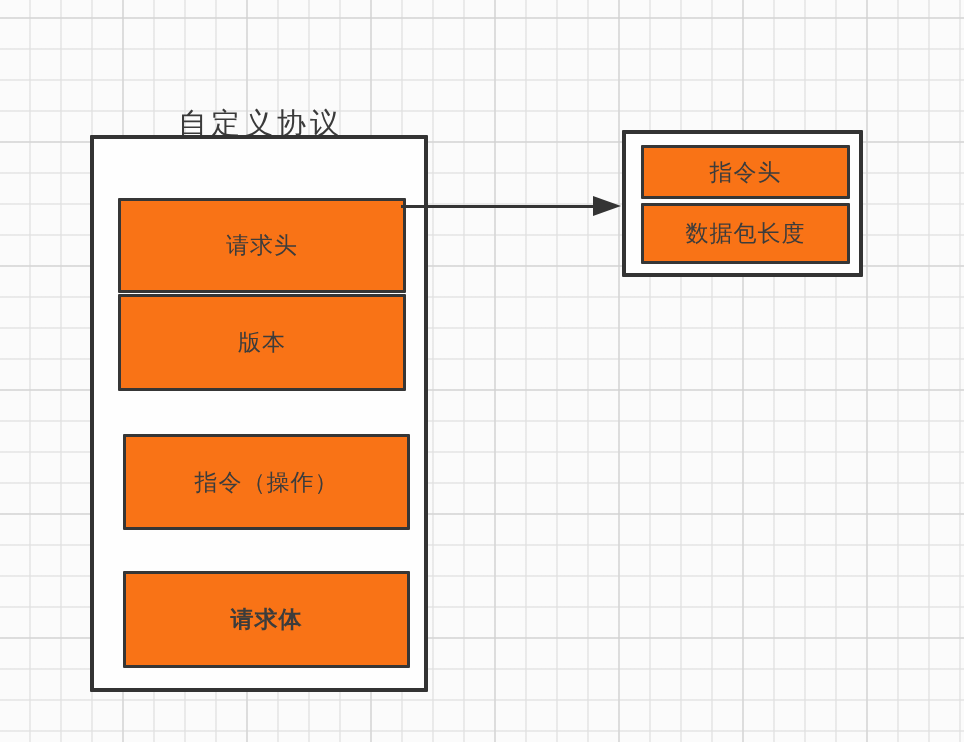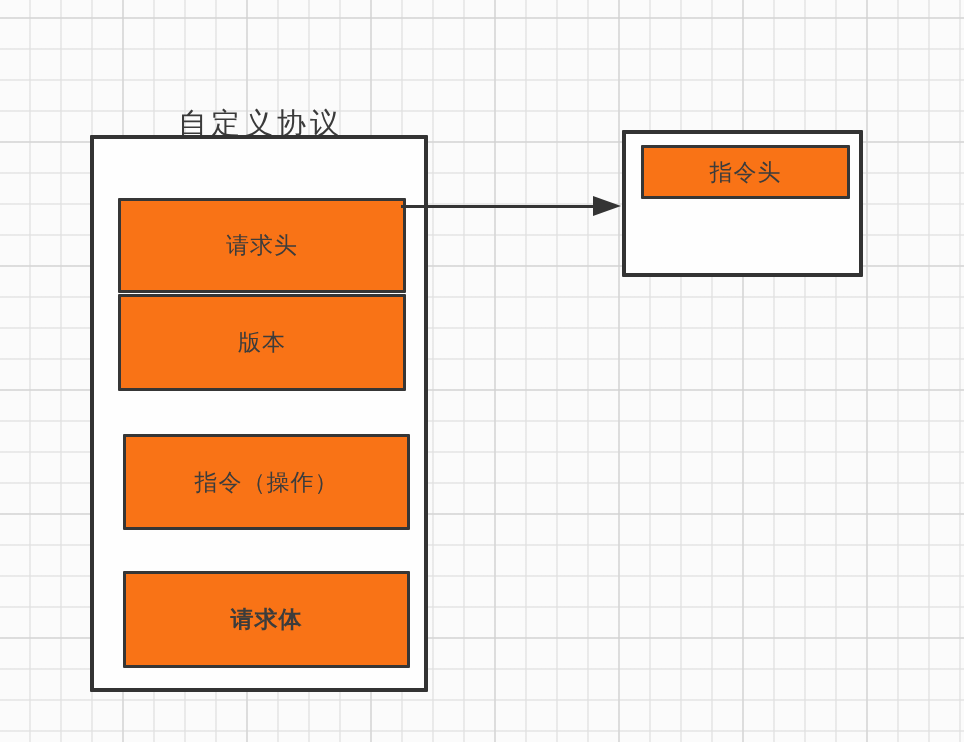--- a/index.html
+++ b/index.html
@@ -154,15 +154,18 @@
     <div class="arrow-line"></div>
     <div class="arrow-head"></div>
   </div>
 
   <div class="container right-detail">
 
     <div class="fieldbox box-command-header">
       <span class="label">指令头</span>
     </div>
 
+    <div class="fieldbox box-packet-length">
+      <span class="label">数据包长度</span>
+    </div>
   </div>
 
 </div>
 
 </body></html>

